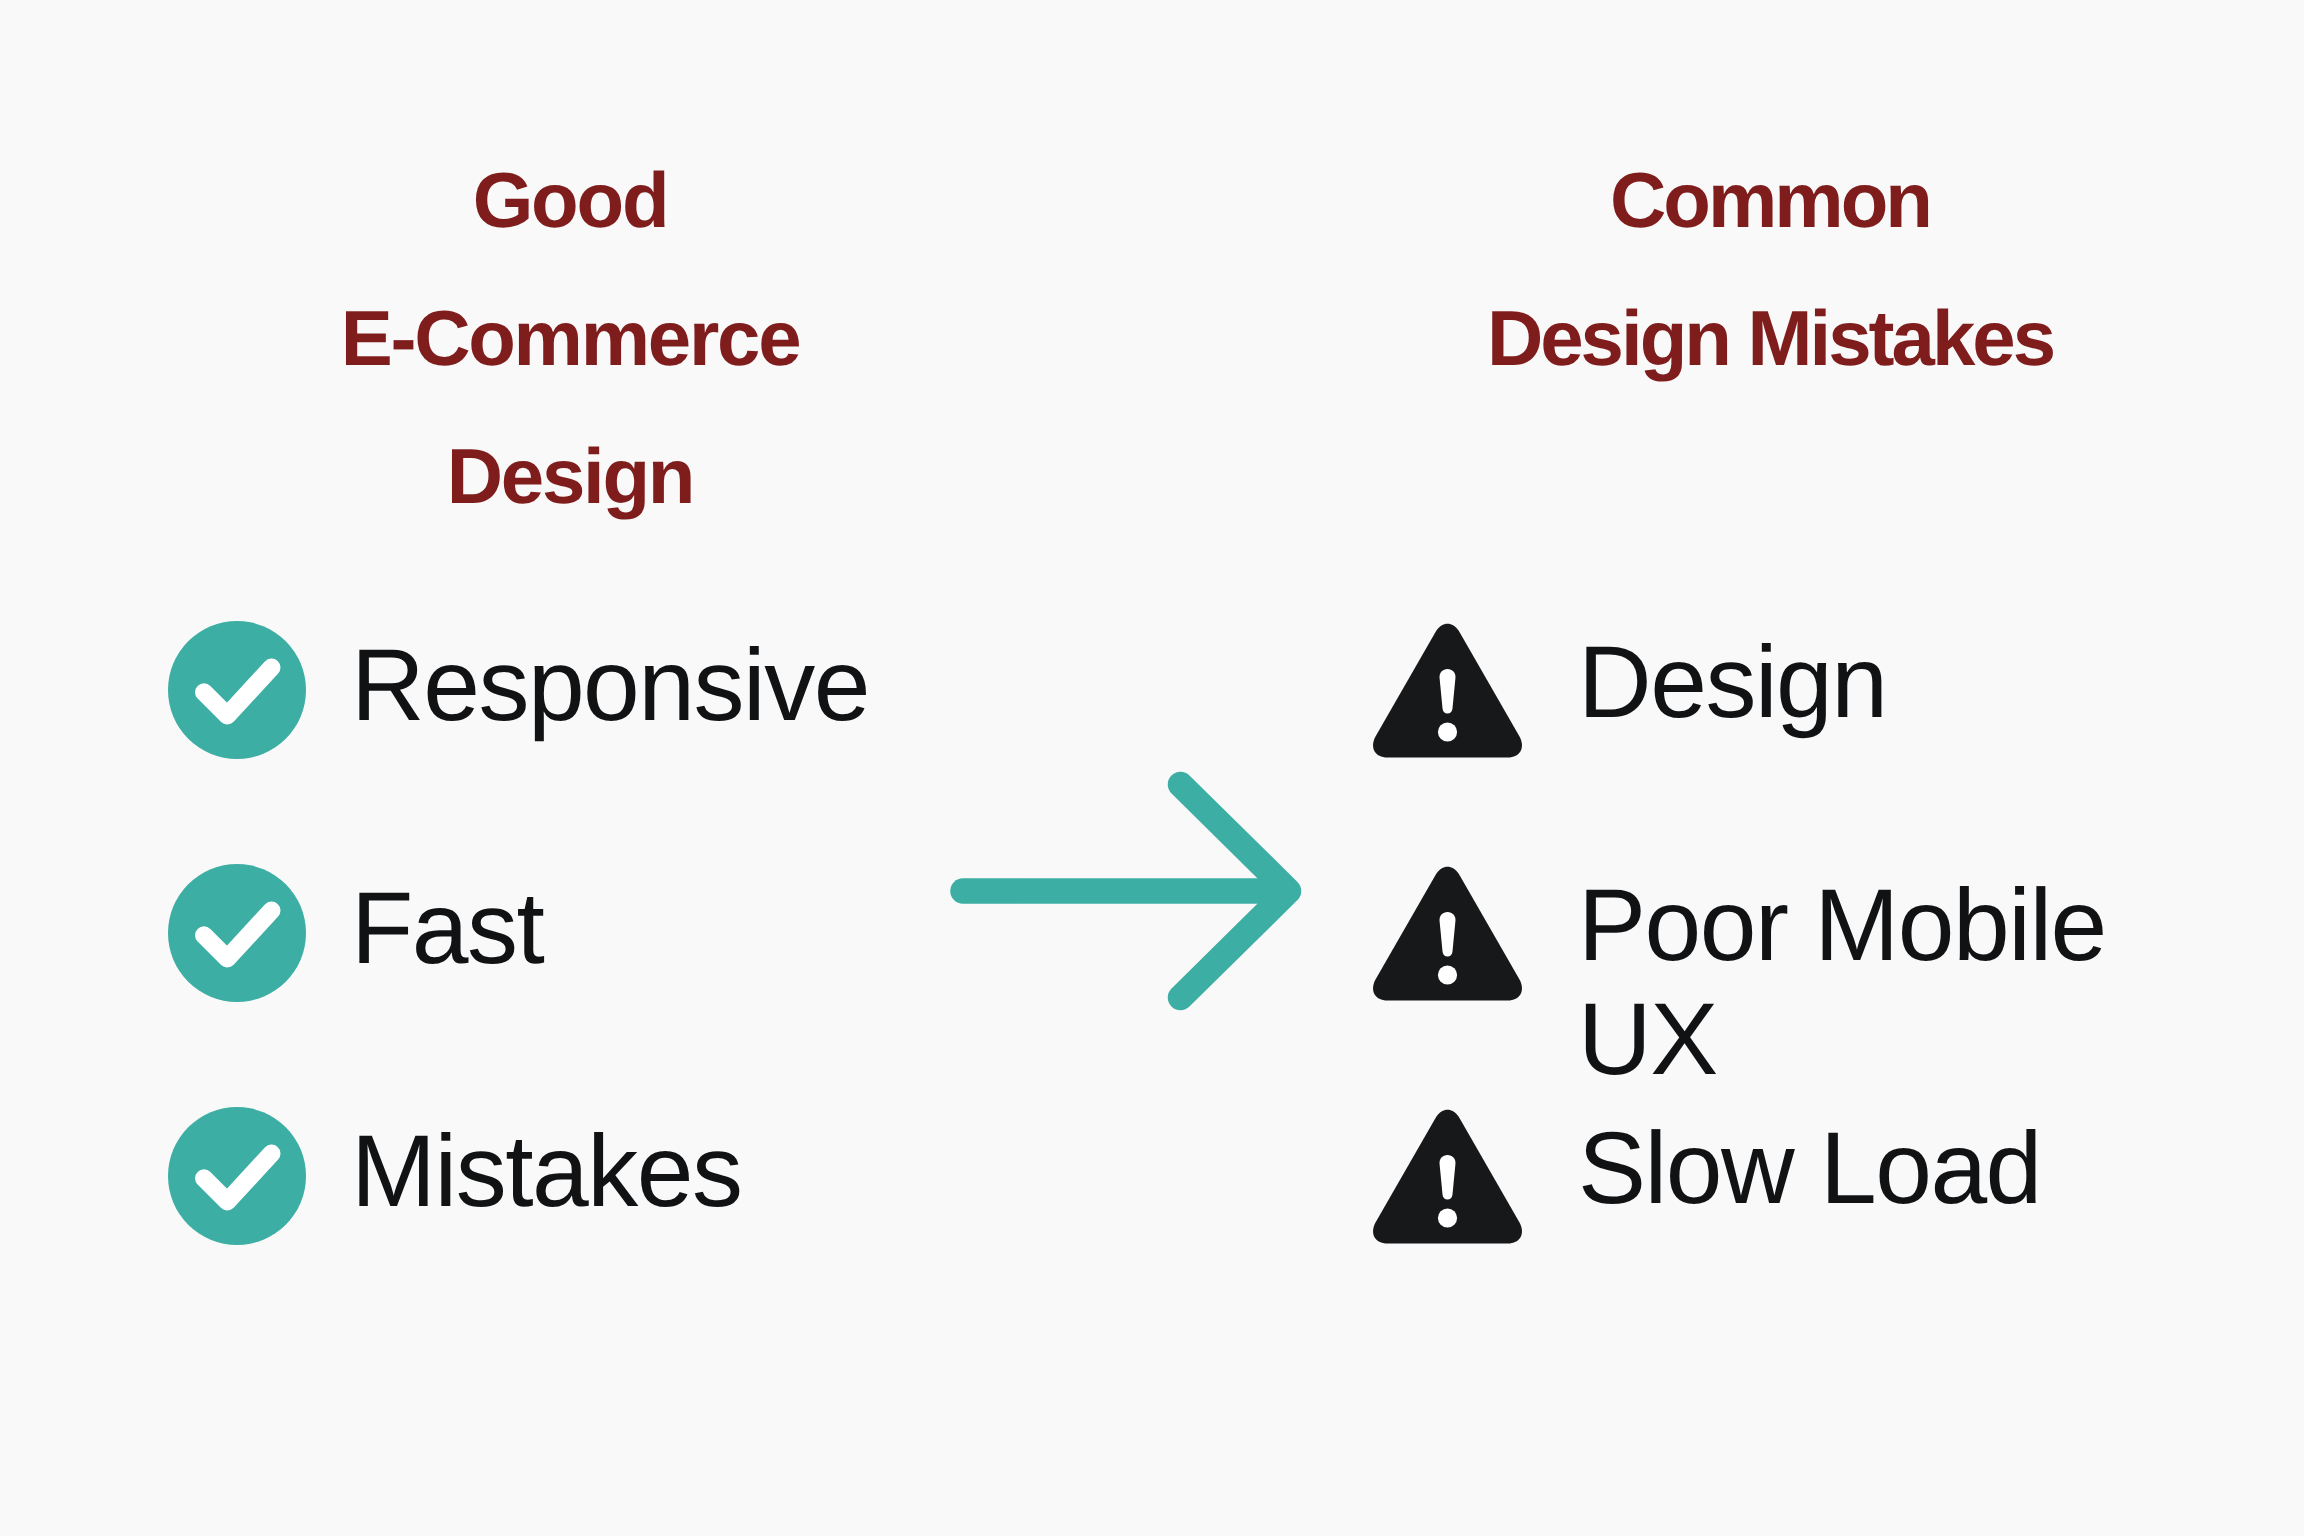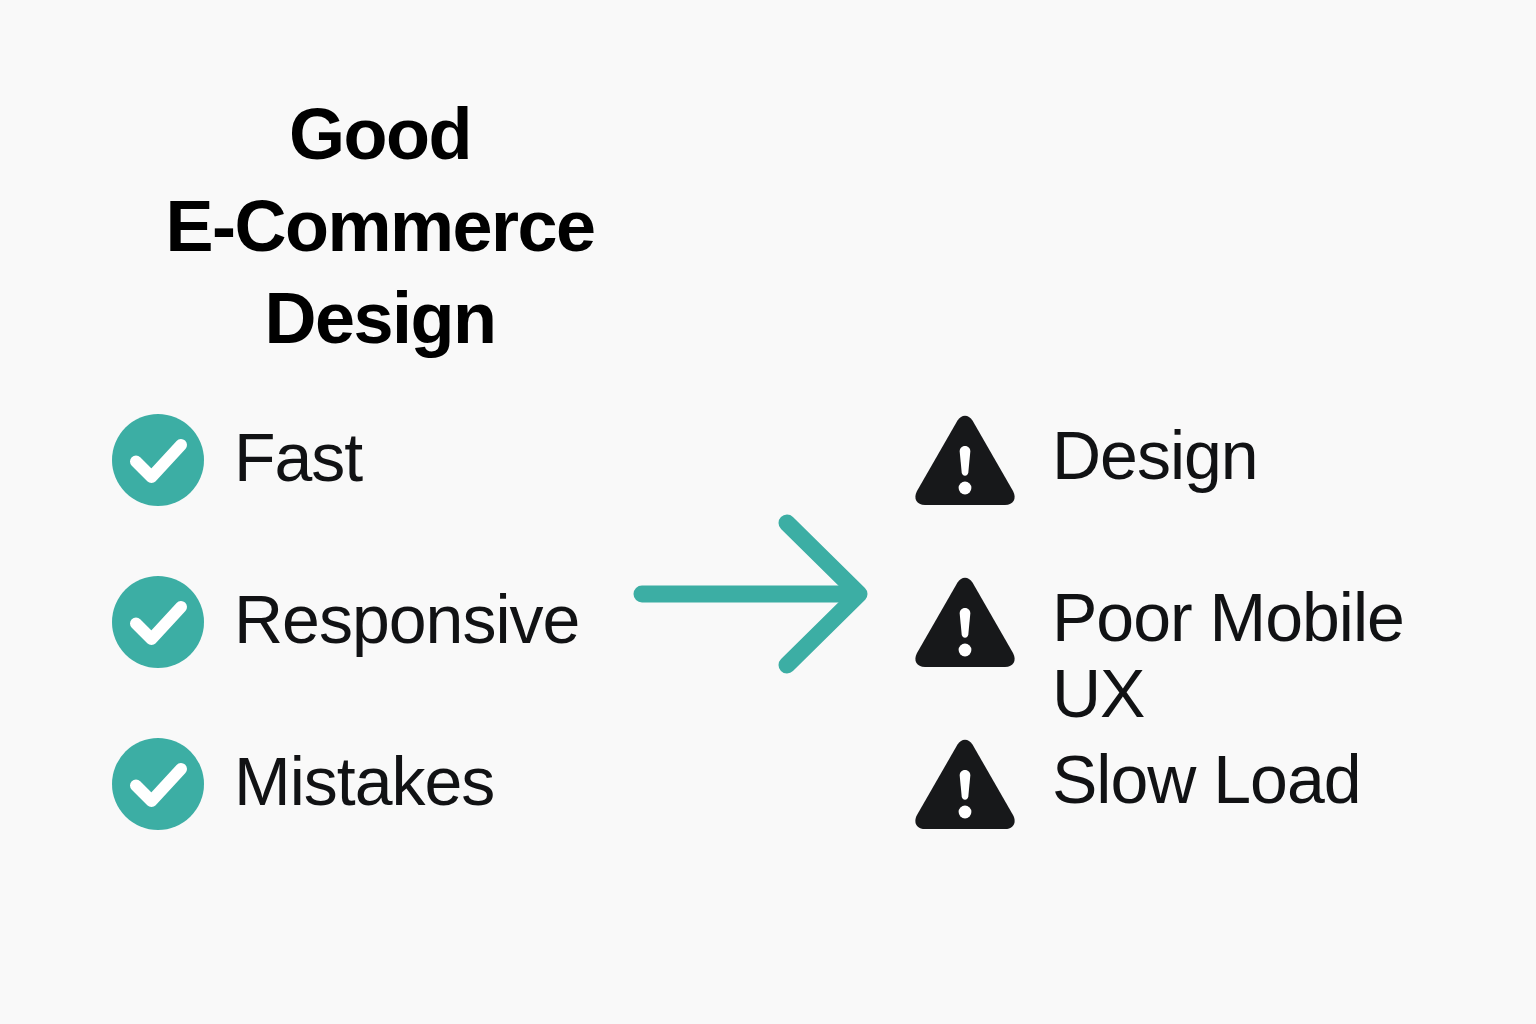--- a/index.html
+++ b/index.html
@@ -32,25 +32,25 @@
   }
   .column-left  { left: 80px;  width: 600px; }
   .column-right { left: 880px; width: 600px; }
 
   
   .heading {
     position: absolute;
     top: 88px;
     width: 600px;
     text-align: center;
-    font-size: 72px;
+    font-size: 52px;
     line-height: 92px;
     font-weight: 700;
     letter-spacing: -1.5px;
-    color: #000000;
+    color: #7f1d1d;
     white-space: pre-line;
   }
   .column-right .heading {
     top: 88px;
     letter-spacing: -2px;
   }
 
   
   .item-list {
     position: absolute;
@@ -132,31 +132,31 @@
 
     <ul class="item-list">
 
       <li class="list-item">
         <span class="icon-slot">
           <svg class="check-icon" viewBox="0 0 92 92" aria-hidden="true">
             <circle cx="46" cy="46" r="46" fill="#3caea4"></circle>
             <path d="M24 47.5 L39.5 63 L69 31" fill="none" stroke="#ffffff" stroke-width="12" stroke-linecap="round" stroke-linejoin="round"></path>
           </svg>
         </span>
-        <span class="item-label">Fast</span>
+        <span class="item-label">Responsive</span>
       </li>
 
       <li class="list-item">
         <span class="icon-slot">
           <svg class="check-icon" viewBox="0 0 92 92" aria-hidden="true">
             <circle cx="46" cy="46" r="46" fill="#3caea4"></circle>
             <path d="M24 47.5 L39.5 63 L69 31" fill="none" stroke="#ffffff" stroke-width="12" stroke-linecap="round" stroke-linejoin="round"></path>
           </svg>
         </span>
-        <span class="item-label">Responsive</span>
+        <span class="item-label">Fast</span>
       </li>
 
       <li class="list-item">
         <span class="icon-slot">
           <svg class="check-icon" viewBox="0 0 92 92" aria-hidden="true">
             <circle cx="46" cy="46" r="46" fill="#3caea4"></circle>
             <path d="M24 47.5 L39.5 63 L69 31" fill="none" stroke="#ffffff" stroke-width="12" stroke-linecap="round" stroke-linejoin="round"></path>
           </svg>
         </span>
         <span class="item-label">Mistakes</span>
@@ -169,20 +169,22 @@
     <svg viewBox="0 0 250 190" width="250" height="190" aria-hidden="true">
       <g fill="none" stroke="#3caea4" stroke-width="17" stroke-linecap="round" stroke-linejoin="round">
         <line x1="12" y1="94" x2="228" y2="94"></line>
         <polyline points="157,23 229,94 157,165"></polyline>
       </g>
     </svg>
   </div>
 
   <div class="column column-right">
 
+    <div class="heading">Common
+Design Mistakes</div>
 
     <ul class="item-list">
 
       <li class="list-item">
         <span class="icon-slot">
           <svg class="warning-icon" viewBox="0 0 108 96" aria-hidden="true">
             <path d="M46.5 8.5 C50.6 2.2 57.4 2.2 61.5 8.5
                      L102 79 C106 86.5 102.5 93 94 93
                      L14 93 C5.5 93 2 86.5 6 79 Z" fill="#17181a"></path>
             <path d="M54 34 C57.2 34 59.6 36.6 59.3 39.8

